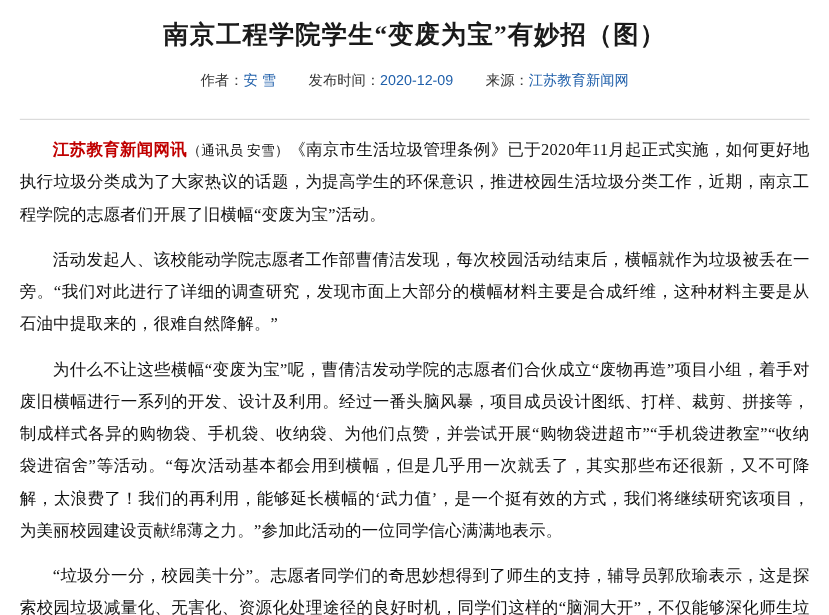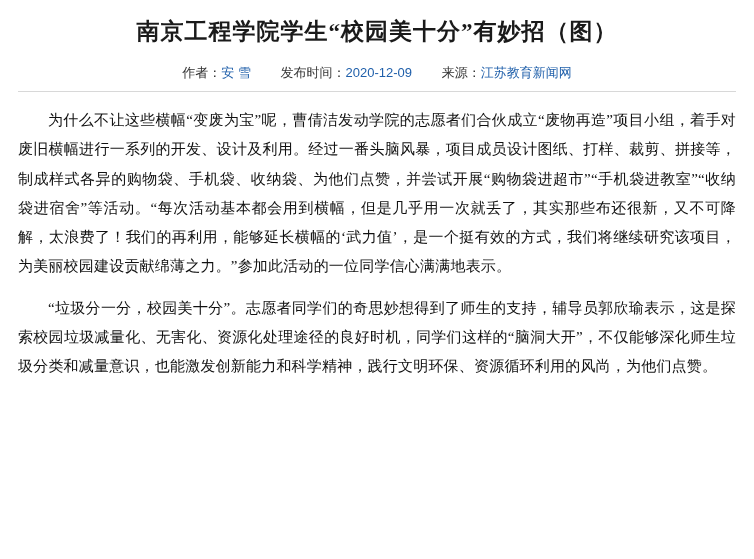--- a/index.html
+++ b/index.html
@@ -30,21 +30,21 @@
     margin: 16px 0 0 0;
     line-height: 1.4;
     font-family: "Liberation Serif", "DejaVu Serif", serif;
   }
   .meta-bar {
     margin-top: 16px;
     text-align: center;
     font-size: 13px;
     font-family: "Liberation Sans", sans-serif;
     color: #333333;
-    padding-bottom: 9px;
+    padding-bottom: 26px;
     border-bottom: 1px solid #d8d8d8;
   }
   .meta-item {
     display: inline-block;
     margin: 0 13px;
     white-space: nowrap;
   }
   .meta-label {
     color: #333333;
   }
@@ -77,32 +77,34 @@
   }
   .content p:last-child {
     margin-bottom: 0;
   }
 </style>
 </head>
 <body>
 
 <div class="page">
 
-  <h1 class="article-title">南京工程学院学生“校园美十分”有妙招（图）</h1>
+  <h1 class="article-title">南京工程学院学生“变废为宝”有妙招（图）</h1>
 
   <div class="meta-bar">
     <span class="meta-item">
       <span class="meta-label">作者：</span><span class="meta-value link">安 雪</span>
     </span>
     <span class="meta-item">
       <span class="meta-label">发布时间：</span><span class="meta-value">2020-12-09</span>
     </span>
     <span class="meta-item">
       <span class="meta-label">来源：</span><span class="meta-value link">江苏教育新闻网</span>
     </span>
   </div>
 
   <div class="content">
+    <p><span class="lead-source">江苏教育新闻网讯</span><span class="small-inline">（通讯员 安雪）</span><span>《南京市生活垃圾管理条例》已于2020年11月起正式实施，如何更好地执行垃圾分类成为了大家热议的话题，为提高学生的环保意识，推进校园生活垃圾分类工作，近期，南京工程学院的志愿者们开展了旧横幅“变废为宝”活动。</span></p>
+    <p>活动发起人、该校能动学院志愿者工作部曹倩洁发现，每次校园活动结束后，横幅就作为垃圾被丢在一旁。“我们对此进行了详细的调查研究，发现市面上大部分的横幅材料主要是合成纤维，这种材料主要是从石油中提取来的，很难自然降解。”</p>
     <p>为什么不让这些横幅“变废为宝”呢，曹倩洁发动学院的志愿者们合伙成立“废物再造”项目小组，着手对废旧横幅进行一系列的开发、设计及利用。经过一番头脑风暴，项目成员设计图纸、打样、裁剪、拼接等，制成样式各异的购物袋、手机袋、收纳袋、为他们点赞，并尝试开展“购物袋进超市”“手机袋进教室”“收纳袋进宿舍”等活动。“每次活动基本都会用到横幅，但是几乎用一次就丢了，其实那些布还很新，又不可降解，太浪费了！我们的再利用，能够延长横幅的‘武力值’，是一个挺有效的方式，我们将继续研究该项目，为美丽校园建设贡献绵薄之力。”参加此活动的一位同学信心满满地表示。</p>
     <p>“垃圾分一分，校园美十分”。志愿者同学们的奇思妙想得到了师生的支持，辅导员郭欣瑜表示，这是探索校园垃圾减量化、无害化、资源化处理途径的良好时机，同学们这样的“脑洞大开”，不仅能够深化师生垃圾分类和减量意识，也能激发创新能力和科学精神，践行文明环保、资源循环利用的风尚，为他们点赞。</p>
   </div>
 
 </div>
 
 </body></html>

